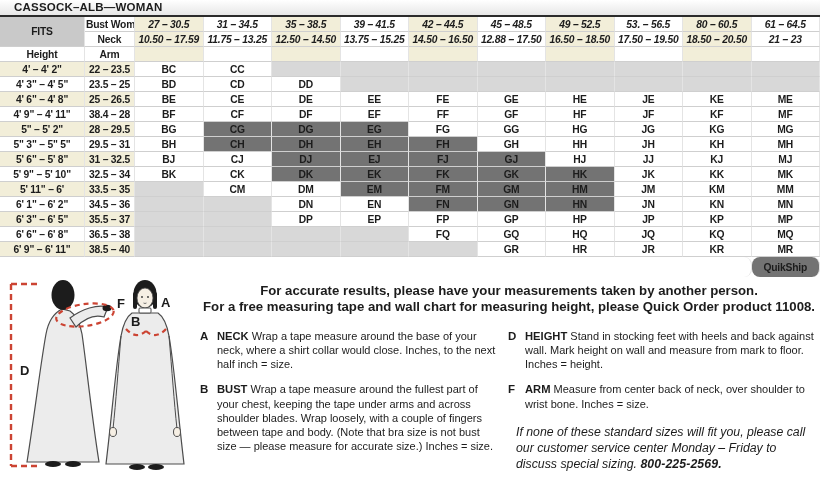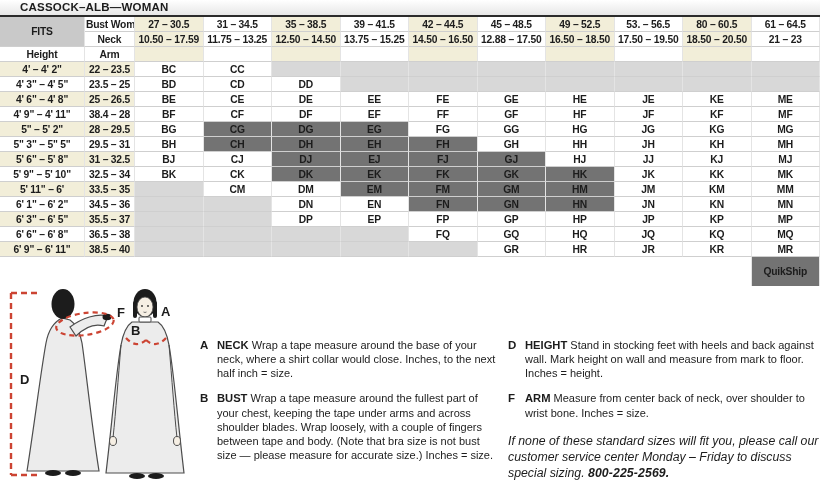--- a/index.html
+++ b/index.html
@@ -1,48 +1,48 @@
 <!DOCTYPE html>
 <html><head>
 <meta charset="utf-8">
 <style>
   html,body{margin:0;padding:0;background:#fff;}
   body{width:820px;height:482px;font-family:"Liberation Sans",sans-serif;color:#1c1c1c;-webkit-font-smoothing:antialiased;}
   .page{width:820px;height:482px;overflow:hidden;position:relative;}
 
   
-  .title-bar{height:15px;line-height:15px;padding-left:20px;font-size:11.5px;font-weight:bold;letter-spacing:.2px;
+  .title-bar{height:15px;line-height:15px;padding-left:14px;font-size:11.5px;font-weight:bold;letter-spacing:.2px;
     background:linear-gradient(#ffffff,#e7e7e7);border-bottom:2px solid #2b2b2b;}
 
   
   table.size{border-collapse:separate;border-spacing:0;table-layout:fixed;width:820px;}
   table.size td{height:14px;padding:0 1px;font-size:10.3px;font-weight:bold;text-align:center;vertical-align:middle;
     letter-spacing:-0.2px;border-right:1px solid #e4e4e4;border-bottom:1px solid #cfcfcf;overflow:hidden;white-space:nowrap;}
   td.fits{background:#c9c9c9;font-size:11px;}
   td.hlab{text-align:right;padding-right:4px;font-size:10.5px;background:#fff;}
-  td.rng{font-size:9.7px;letter-spacing:-0.4px;}
+  td.rng{font-size:9.7px;letter-spacing:-0.4px;font-style:italic;}
   td.bg{background:#f2eed9;border-right-color:#fff;border-bottom-color:#ffffff;}
   td.na{background:#d8d8d8;border-right-color:#fff;border-bottom-color:#fff;}
   td.qs{background:#737373;border-right-color:#fff;}
   td.hcol{text-align:left;padding-left:6px;font-size:10.5px;}
   td.acol{font-size:10.3px;}
   td.qslabel{font-size:10.5px;}
-  tr.qsrow td{height:29px;border-bottom:none;}
+  tr.qsrow td{height:20px;border-bottom:none;border-radius:8px;}
 
   
   .bottom{position:relative;height:202px;margin-top:2px;}
   .figure-wrap{position:absolute;left:0;top:0;width:196px;height:202px;}
   .intro{position:absolute;left:200px;right:2px;top:4px;text-align:center;font-weight:bold;font-size:13.2px;line-height:1.22;}
   .cols{position:absolute;left:200px;top:50px;right:0;}
   .col-left{position:absolute;left:0;top:0;width:300px;}
   .col-right{position:absolute;left:308px;top:0;width:312px;}
   .instr{display:flex;margin-bottom:11px;font-size:11px;line-height:1.28;}
   .instr .ltr{flex:0 0 17px;font-weight:bold;font-size:11.5px;}
   .instr b{font-size:11.2px;}
-  .note{margin-top:14px;font-style:italic;font-size:12.3px;line-height:1.3;}
+  .note{margin-top:14px;font-style:italic;font-size:12.3px;line-height:1.3;margin-left:8px;}
   .note b{letter-spacing:.1px;}
 </style>
 </head>
 <body>
 
 <div class="page">
 
   <div class="title-bar">CASSOCK–ALB—WOMAN</div>
 
   <table class="size" id="size-table">
@@ -332,20 +332,24 @@
           <path d="M146 52 Q156 61 166 50" fill="none" stroke="#cc4433" stroke-width="2.2" stroke-dasharray="5 4"></path>
         </g>
 
         <text x="20" y="96" font-size="13" font-weight="bold" fill="#1c1c1c">D</text>
         <text x="117" y="29" font-size="13" font-weight="bold" fill="#1c1c1c">F</text>
         <text x="161" y="28" font-size="13" font-weight="bold" fill="#1c1c1c">A</text>
         <text x="131" y="47" font-size="13" font-weight="bold" fill="#1c1c1c">B</text>
       </svg>
     </div>
 
+    <div class="intro">
+      <div>For accurate results, please have your measurements taken by another person.</div>
+      <div>For a free measuring tape and wall chart for measuring height, please Quick Order product 11008.</div>
+    </div>
 
     <div class="cols">
       <div class="col-left">
         <div class="instr">
           <span class="ltr">A</span>
           <span><b>NECK</b> <span>Wrap a tape measure around the base of your neck, where a shirt collar would close. Inches, to the next half inch = size.</span></span>
         </div>
         <div class="instr">
           <span class="ltr">B</span>
           <span><b>BUST</b> <span>Wrap a tape measure around the fullest part of your chest, keeping the tape under arms and across shoulder blades. Wrap loosely, with a couple of fingers between tape and body. (Note that bra size is not bust size — please measure for accurate size.) Inches = size.</span></span>

